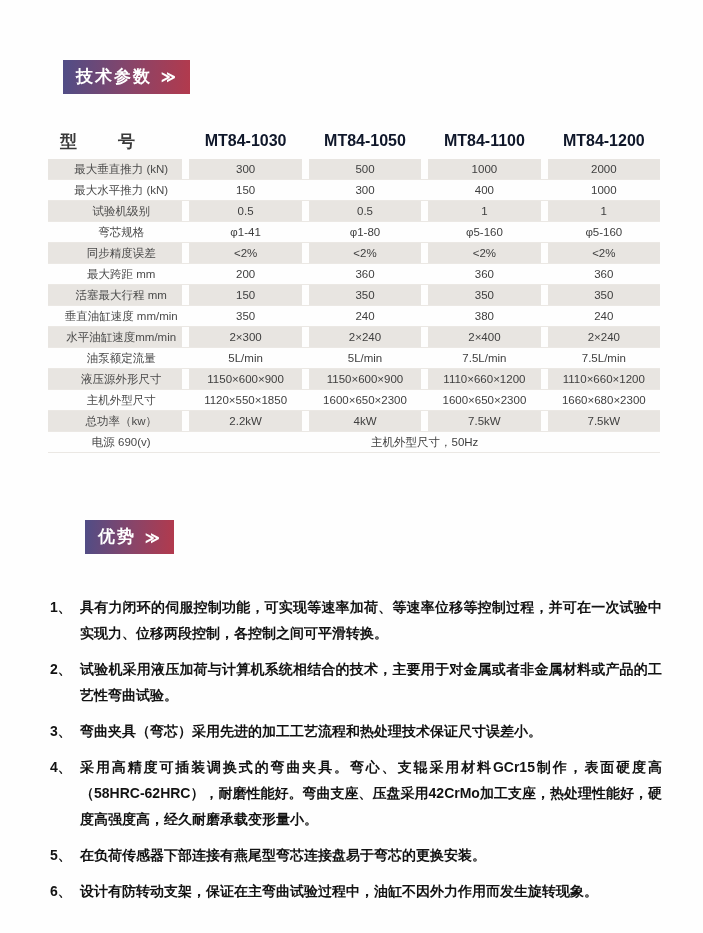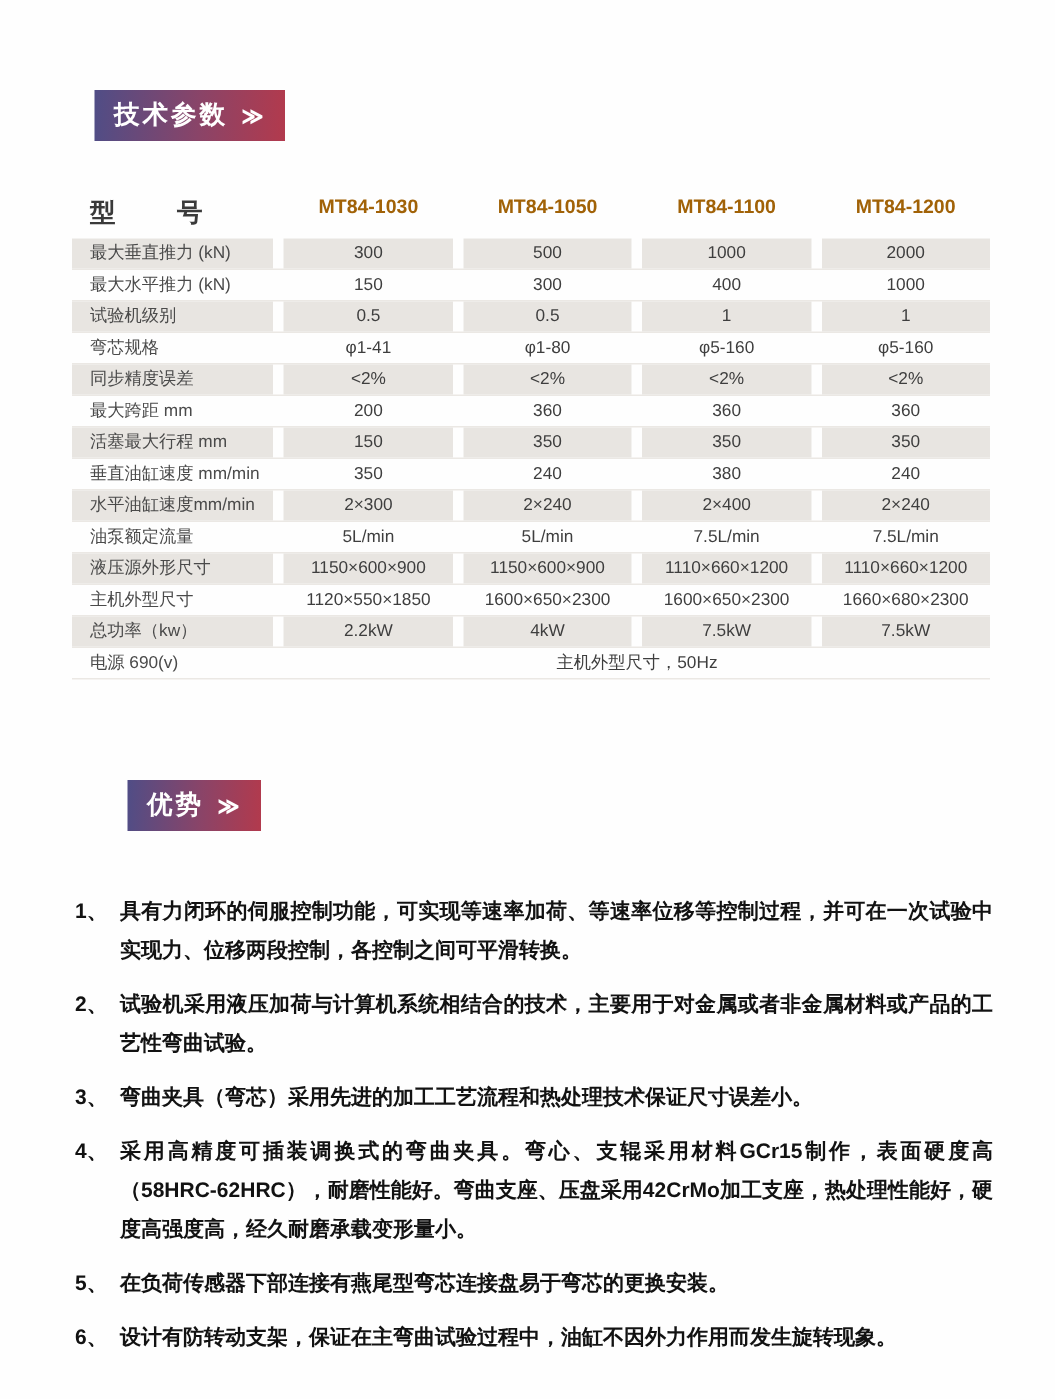--- a/index.html
+++ b/index.html
@@ -39,57 +39,57 @@
   
   .spec-table {
     position: absolute;
     left: 48px;
     top: 130px;
     width: 612px;
   }
   .t-head {
     display: flex;
     gap: 7px;
-    align-items: flex-start;
+    align-items: flex-end;
     padding-bottom: 6px;
   }
   .t-head .hlabel {
     flex: 0 0 20%;
     font-size: 17px;
     font-weight: bold;
     color: #3a3a3a;
     letter-spacing: 12px;
     padding-left: 12px;
     white-space: nowrap;
   }
   .t-head .model {
     flex: 1 1 0;
     text-align: center;
-    font-size: 13px;
-    font-weight: bold;
-    color: #a16207;
+    font-size: 16px;
+    font-weight: bold;
+    color: #0f172a;
     padding-bottom: 3px;
   }
   .t-row {
     display: flex;
     gap: 7px;
     border-bottom: 1px solid #ebe8e4;
   }
   .t-row .cell {
     flex: 1 1 0;
     text-align: center;
     font-size: 11.5px;
     color: #3e3e3e;
     padding: 4px 0 3px 0;
     line-height: 13px;
     white-space: nowrap;
   }
   .t-row .cell.label {
     flex: 0 0 20%;
-    text-align: left;
+    text-align: center;
     padding-left: 12px;
     color: #4a4a4a;
   }
   .t-row.gray .cell { background: #e8e5e1; }
 
   
   .advantages {
     position: absolute;
     left: 50px;
     top: 594px;

